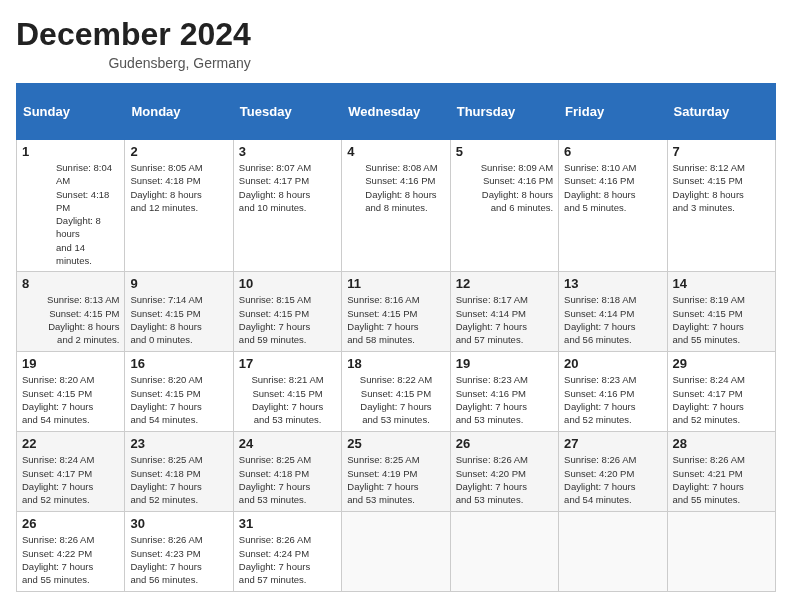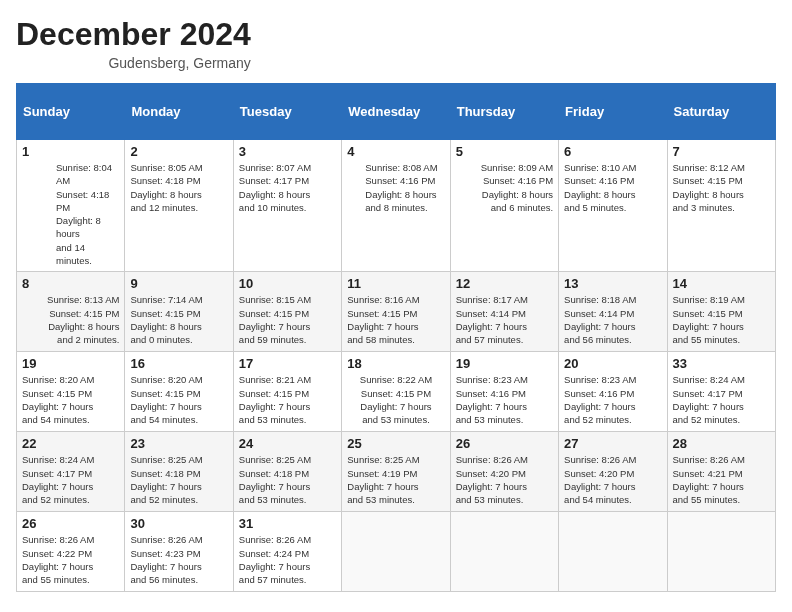--- a/index.html
+++ b/index.html
@@ -209,21 +209,21 @@
         </td>
         <td>
           <span class="day-num">16</span>
           <div class="day-info" style="white-space: pre-line;">Sunrise: 8:20 AM
 Sunset: 4:15 PM
 Daylight: 7 hours
 and 54 minutes.</div>
         </td>
         <td>
           <span class="day-num">17</span>
-          <div class="day-info" style="white-space: pre-line;">Sunrise: 8:21 AM
+          <div class="day-info" style="white-space: pre-line; text-align: center;">Sunrise: 8:21 AM
 Sunset: 4:15 PM
 Daylight: 7 hours
 and 53 minutes.</div>
         </td>
         <td>
           <span class="day-num">18</span>
           <div class="day-info" style="white-space: pre-line; text-align: center;">Sunrise: 8:22 AM
 Sunset: 4:15 PM
 Daylight: 7 hours
 and 53 minutes.</div>
@@ -236,21 +236,21 @@
 and 53 minutes.</div>
         </td>
         <td>
           <span class="day-num">20</span>
           <div class="day-info" style="white-space: pre-line;">Sunrise: 8:23 AM
 Sunset: 4:16 PM
 Daylight: 7 hours
 and 52 minutes.</div>
         </td>
         <td>
-          <span class="day-num">33</span>
+          <span class="day-num">29</span>
           <div class="day-info" style="white-space: pre-line;">Sunrise: 8:24 AM
 Sunset: 4:17 PM
 Daylight: 7 hours
 and 52 minutes.</div>
         </td>
       </tr>
       <tr>
         <td>
           <span class="day-num">22</span>
           <div class="day-info" style="white-space: pre-line;">Sunrise: 8:24 AM

